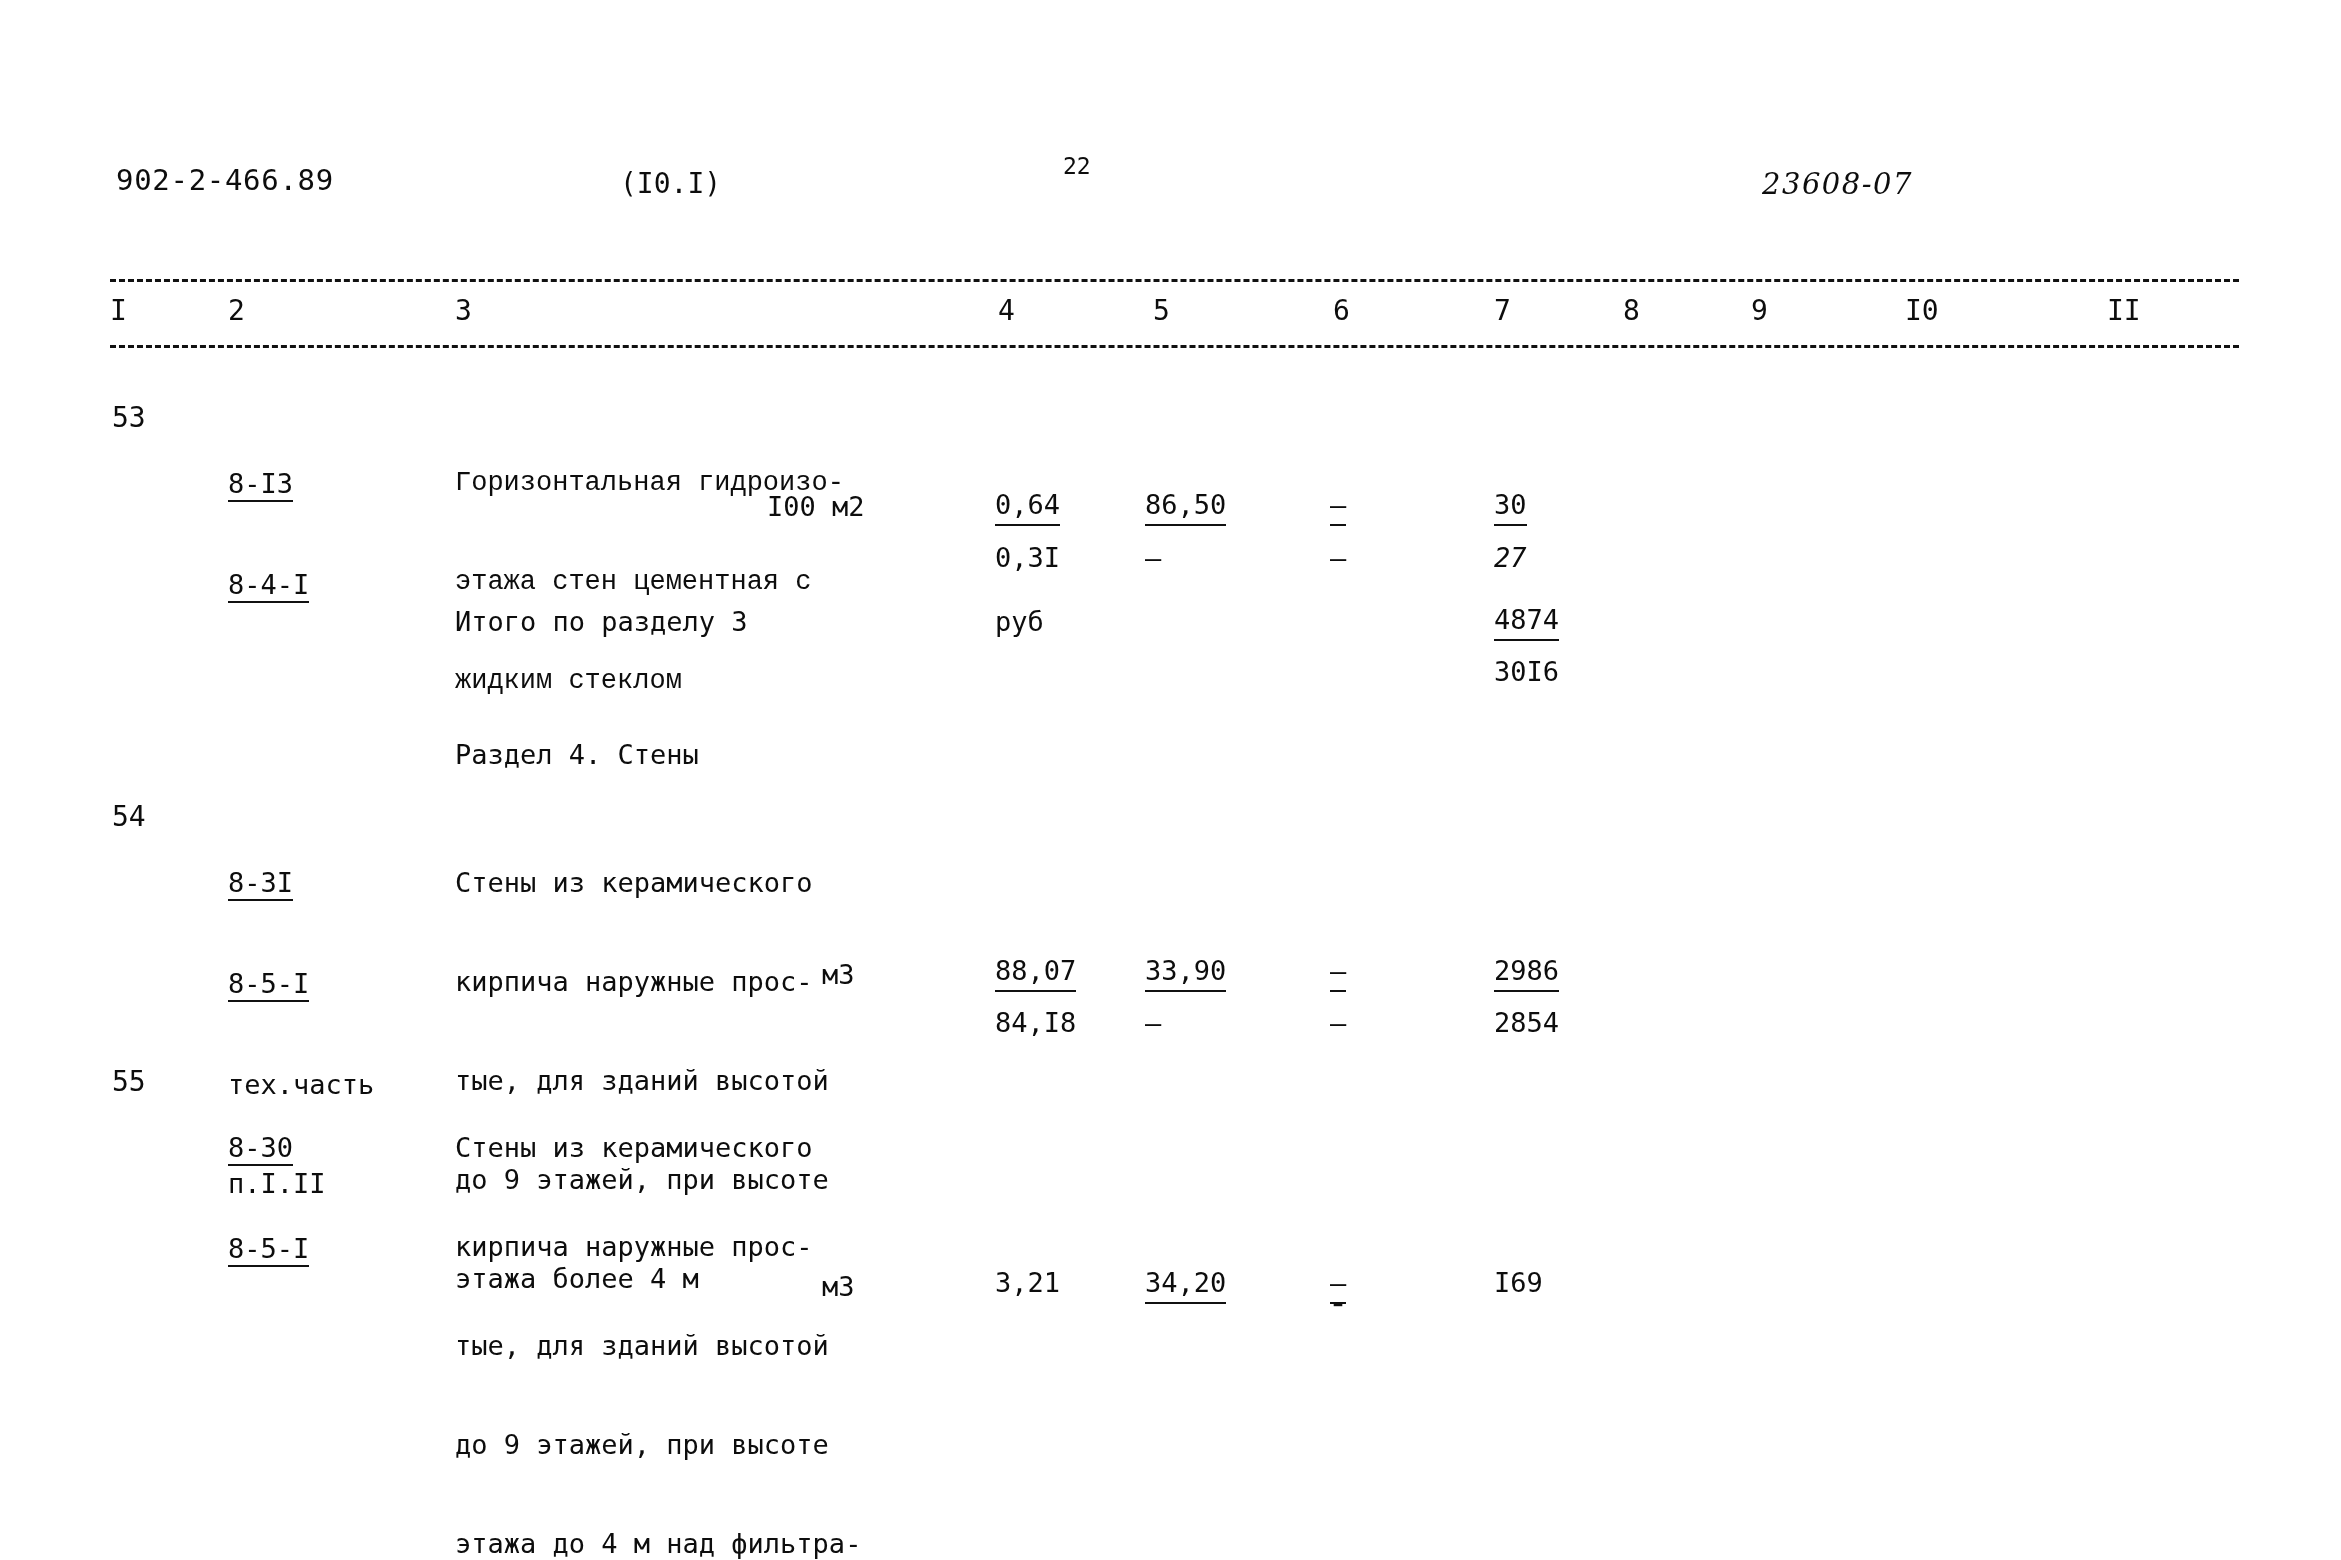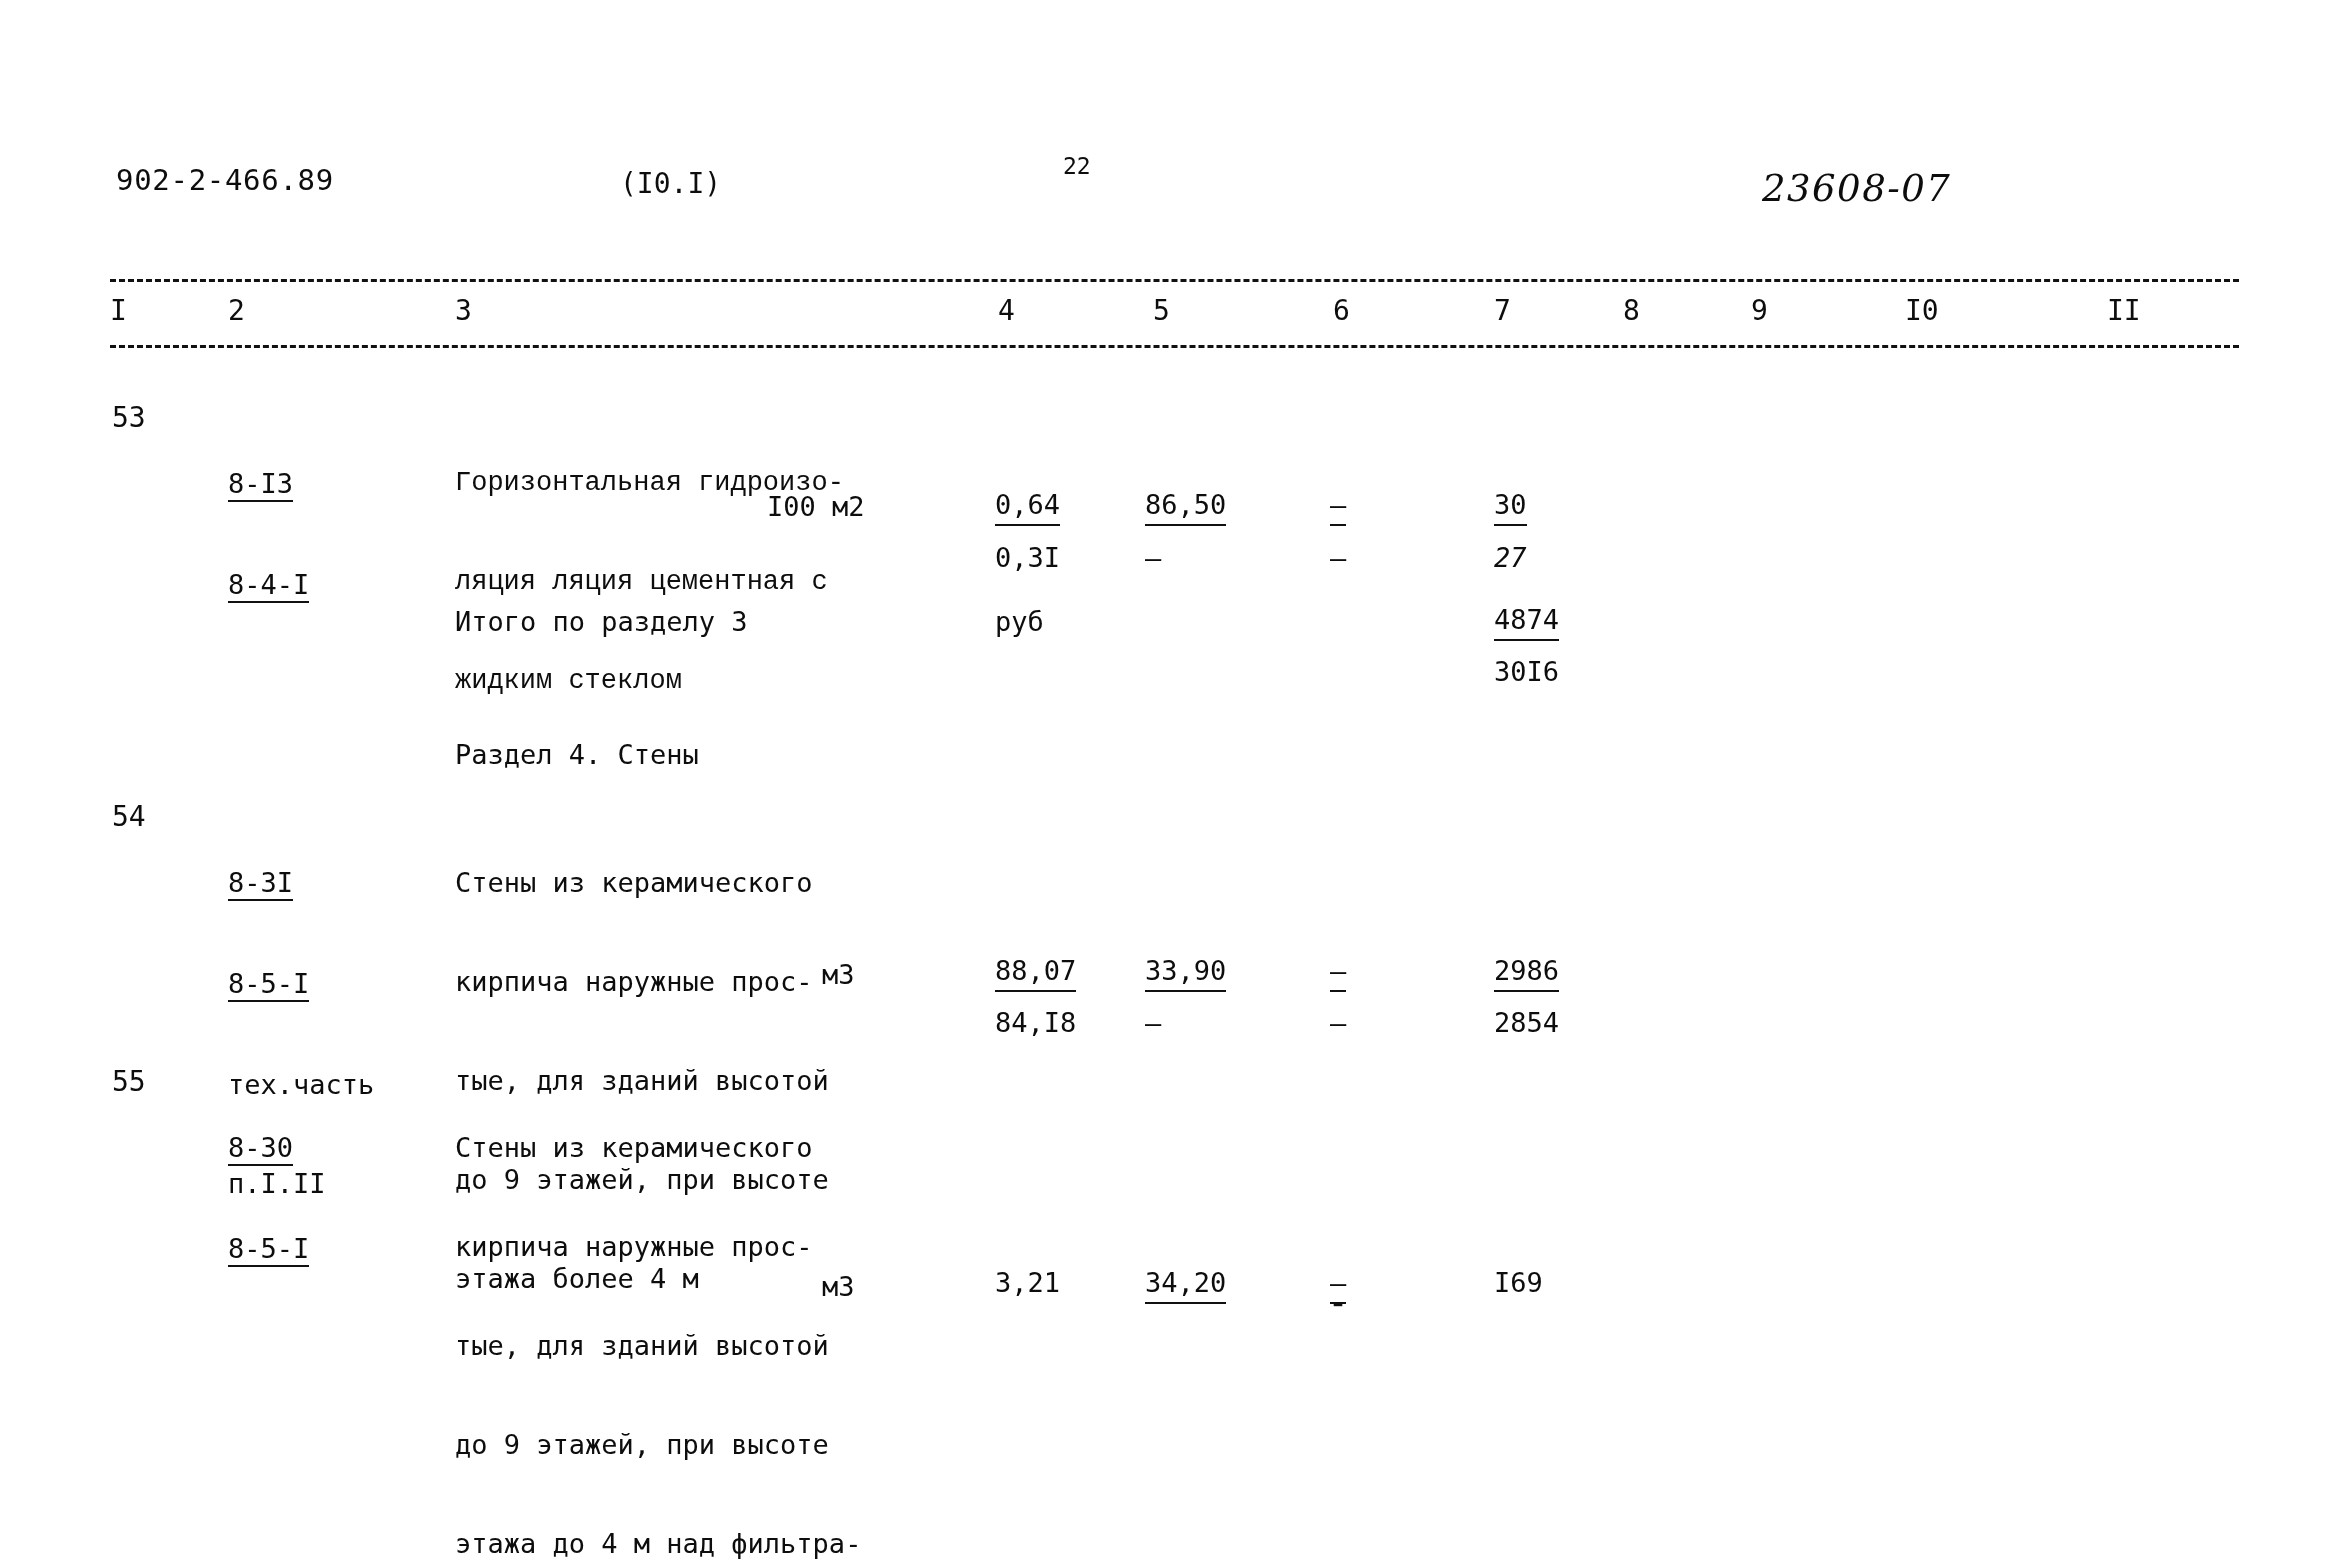--- a/index.html
+++ b/index.html
@@ -39,21 +39,21 @@
   }
   .hdr-pageno {
     position: absolute;
     left: 1063px; top: 153px;
     font-size: 23px;
     white-space: nowrap;
   }
   .hdr-stamp {
     position: absolute;
     left: 1762px; top: 167px;
-    font-size: 37px;
+    font-size: 29px;
     font-style: italic;
     letter-spacing: 1.5px;
     white-space: nowrap;
     font-family: "DejaVu Serif", serif;
   }
 
   
   .dash-rule {
     position: absolute;
     left: 110px;
@@ -130,21 +130,21 @@
 
   <div class="cell num" style="left:112px; top:401px;">53</div>
 
   <div class="cell code" style="left:228px; top:401px;">
     <div><span class="underline-small">8-I3</span></div>
     <div><span class="underline-small">8-4-I</span></div>
   </div>
 
   <div class="cell desc" style="left:455px; top:401px;font-family:Liberation Mono, monospace;">
     <div>Горизонтальная гидроизо-</div>
-    <div>ляция ляция цементная с</div>
+    <div>этажа стен цементная с</div>
     <div>жидким стеклом</div>
   </div>
 
   <div class="cell unit" style="left:767px; top:490px;">I00 м2</div>
 
   <div class="cell val ul" style="left:995px; top:488px;">0,64</div>
   <div class="cell val ul" style="left:1145px; top:488px;">86,50</div>
   <div class="cell val ul" style="left:1330px; top:488px;">–</div>
   <div class="cell val ul" style="left:1494px; top:488px;">30</div>
 

